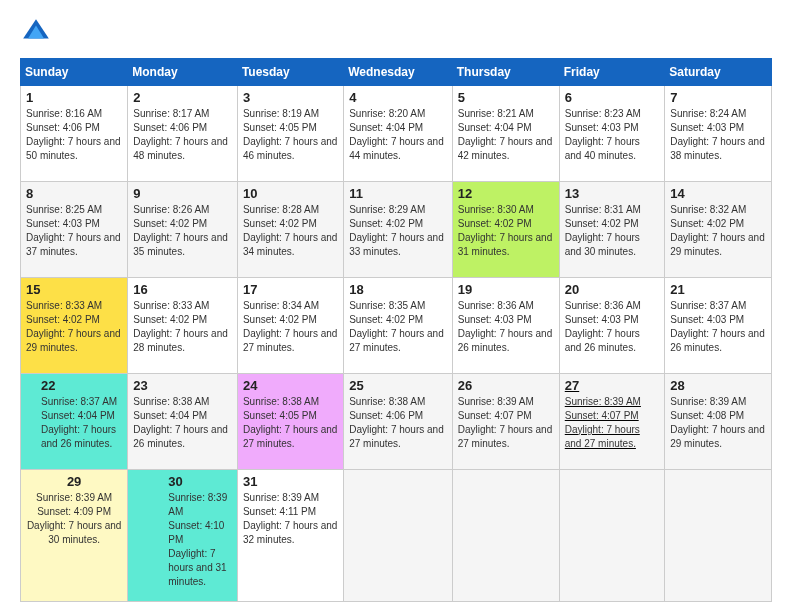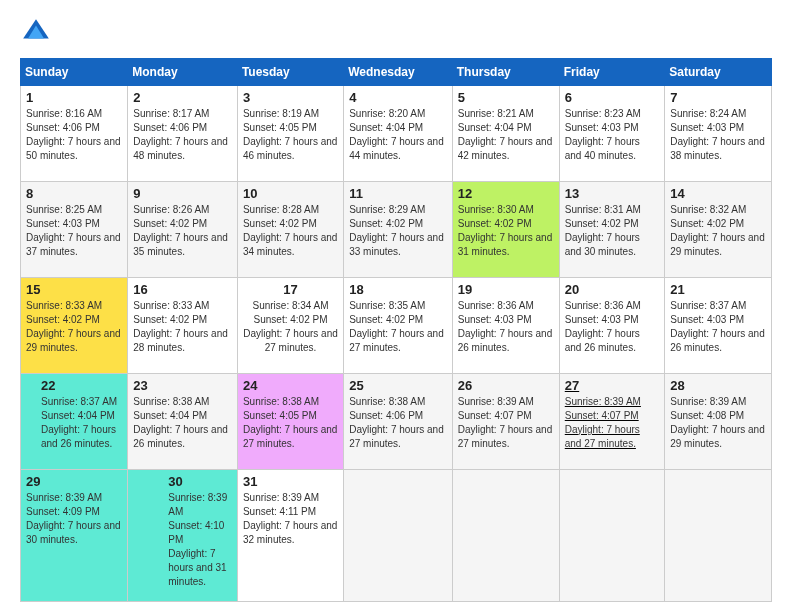--- a/index.html
+++ b/index.html
@@ -258,21 +258,21 @@
           </div>
         </td>
           <td style="background: rgb(255, 255, 255);">
           <span class="day-num">16</span>
           <div class="day-info">
             Sunrise: 8:33 AM<br>
             Sunset: 4:02 PM<br>
             Daylight: 7 hours and 28 minutes.
           </div>
         </td>
-          <td style="background: rgb(255, 255, 255); text-align: center;">
+          <td style="background: rgb(255, 255, 255);">
           <span class="day-num">17</span>
           <div class="day-info">
             Sunrise: 8:34 AM<br>
             Sunset: 4:02 PM<br>
             Daylight: 7 hours and 27 minutes.
           </div>
         </td>
           <td style="background: rgb(255, 255, 255);">
           <span class="day-num">18</span>
           <div class="day-info">
@@ -358,21 +358,21 @@
           <td style="background: rgb(245, 245, 245);">
           <span class="day-num">28</span>
           <div class="day-info">
             Sunrise: 8:39 AM<br>
             Sunset: 4:08 PM<br>
             Daylight: 7 hours and 29 minutes.
           </div>
         </td>
         </tr>
         <tr>
-          <td style="background: #5eead4;">
+          <td style="background: #fef9c3; text-align: center;">
           <span class="day-num">29</span>
           <div class="day-info">
             Sunrise: 8:39 AM<br>
             Sunset: 4:09 PM<br>
             Daylight: 7 hours and 30 minutes.
           </div>
         </td>
           <td style="background: #5eead4; padding-left: 40px;">
           <span class="day-num">30</span>
           <div class="day-info">

